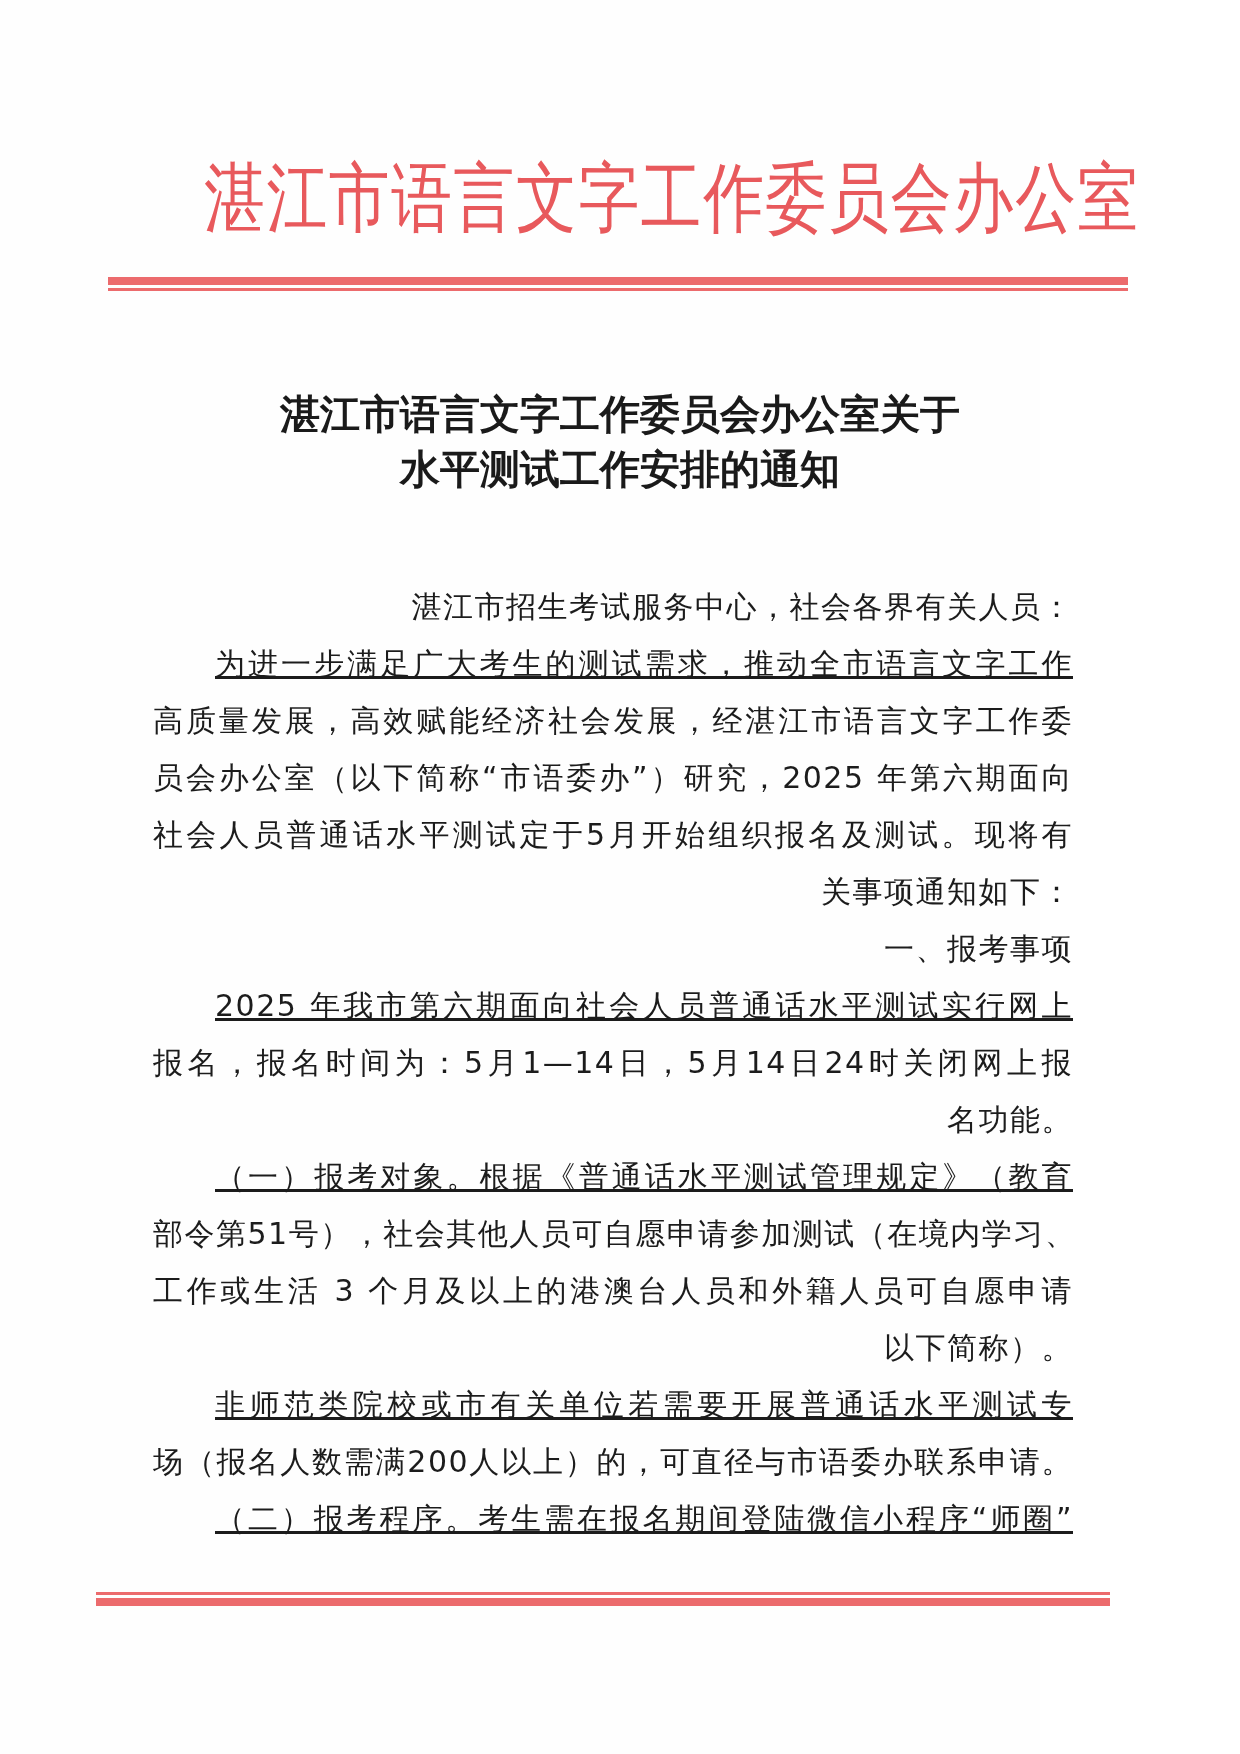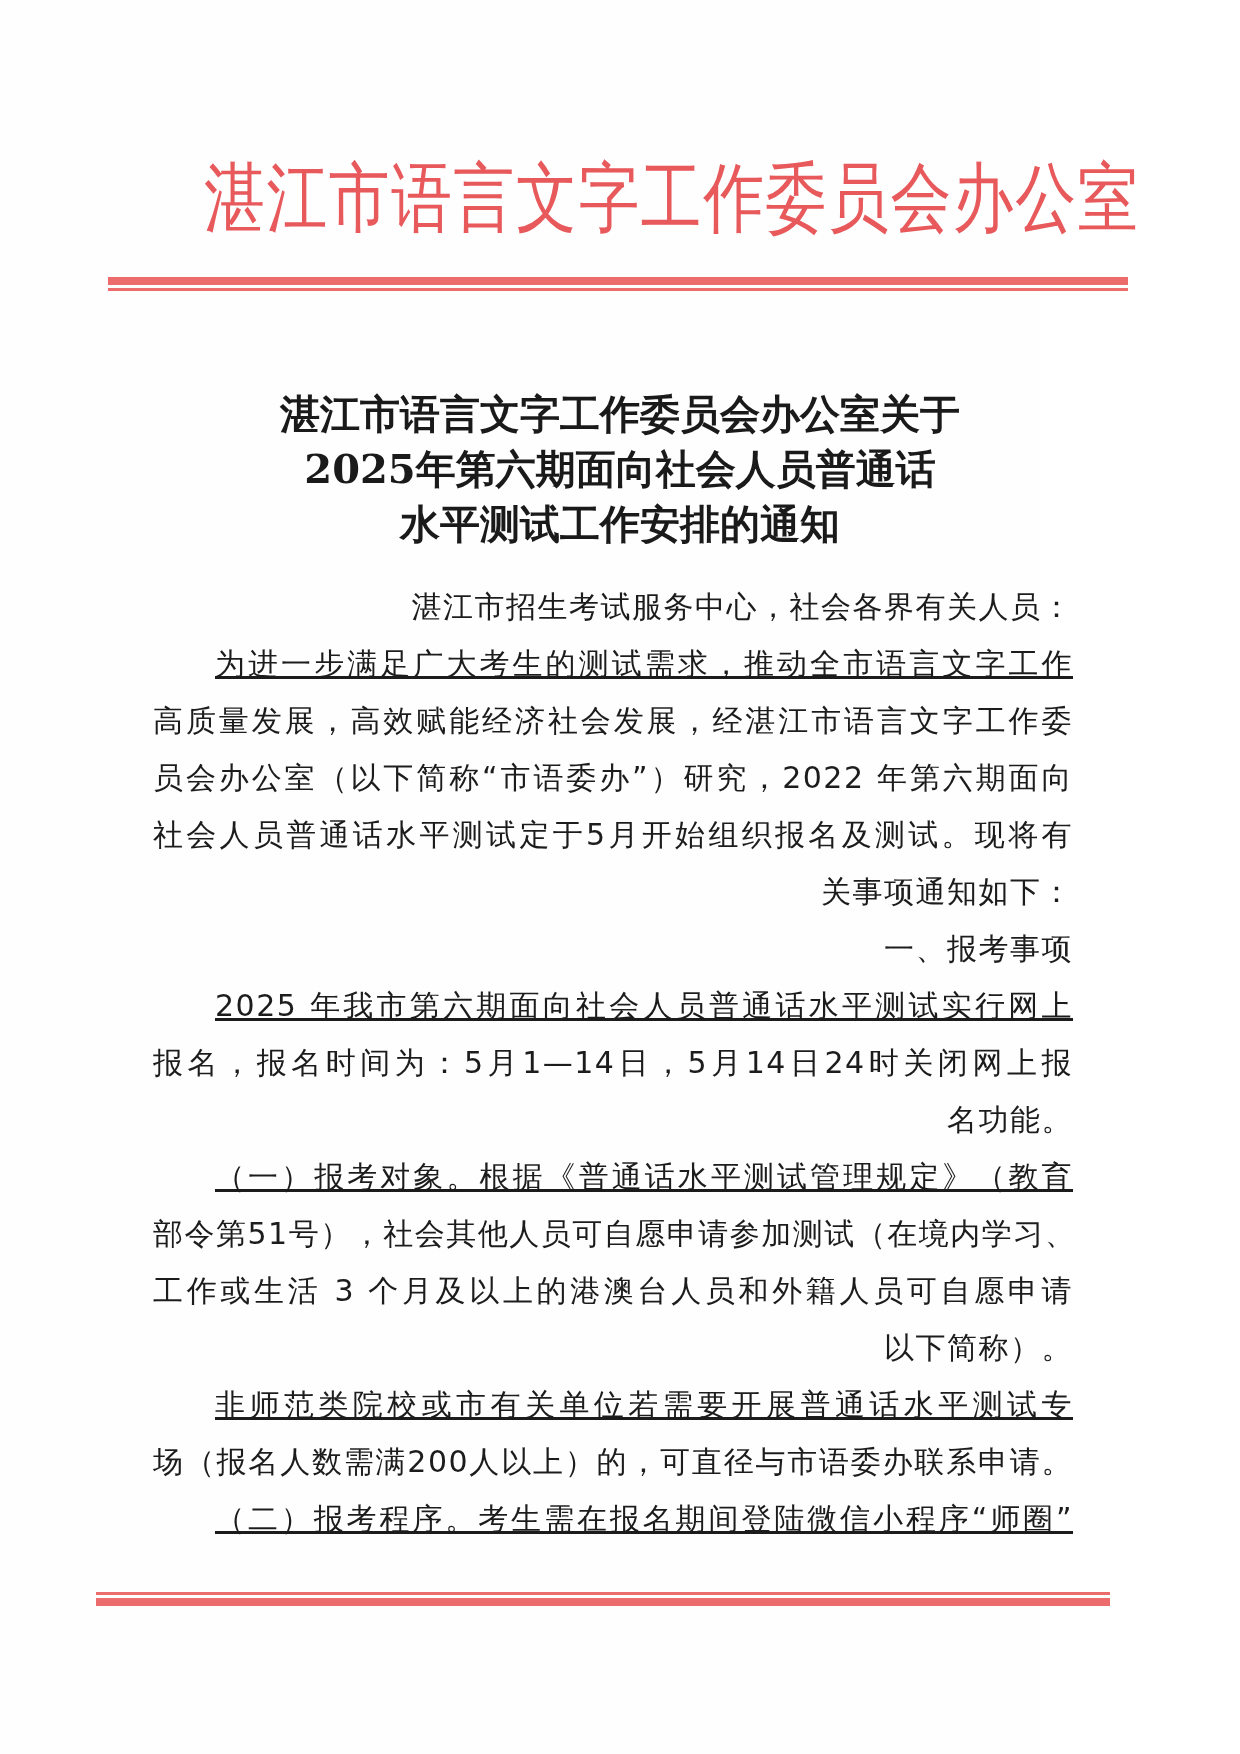--- a/index.html
+++ b/index.html
@@ -39,30 +39,29 @@
 </head>
 <body>
 
 <div class="page">
   <div class="masthead">湛江市语言文字工作委员会办公室</div>
   <div class="rule thick-top"></div>
   <div class="rule thin-top"></div>
 
   <div class="doc-title">
     <div>湛江市语言文字工作委员会办公室关于</div>
-    <div>2025年第六期面向社会人员普通话</div>
     <div>水平测试工作安排的通知</div>
   </div>
 
   <div class="body-text">
     <div class="line">湛江市招生考试服务中心，社会各界有关人员：</div>
 
     <div class="line indent justify">为进一步满足广大考生的测试需求，推动全市语言文字工作</div>
     <div class="line justify">高质量发展，高效赋能经济社会发展，经湛江市语言文字工作委</div>
-    <div class="line justify">员会办公室（以下简称“市语委办”）研究，2022 年第六期面向</div>
+    <div class="line justify">员会办公室（以下简称“市语委办”）研究，2025 年第六期面向</div>
     <div class="line justify">社会人员普通话水平测试定于5月开始组织报名及测试。现将有</div>
     <div class="line">关事项通知如下：</div>
 
     <div class="line heading">一、报考事项</div>
 
     <div class="line indent justify">2025 年我市第六期面向社会人员普通话水平测试实行网上</div>
     <div class="line justify">报名，报名时间为：5月1—14日，5月14日24时关闭网上报</div>
     <div class="line">名功能。</div>
 
     <div class="line indent justify">（一）报考对象。根据《普通话水平测试管理规定》（教育</div>

